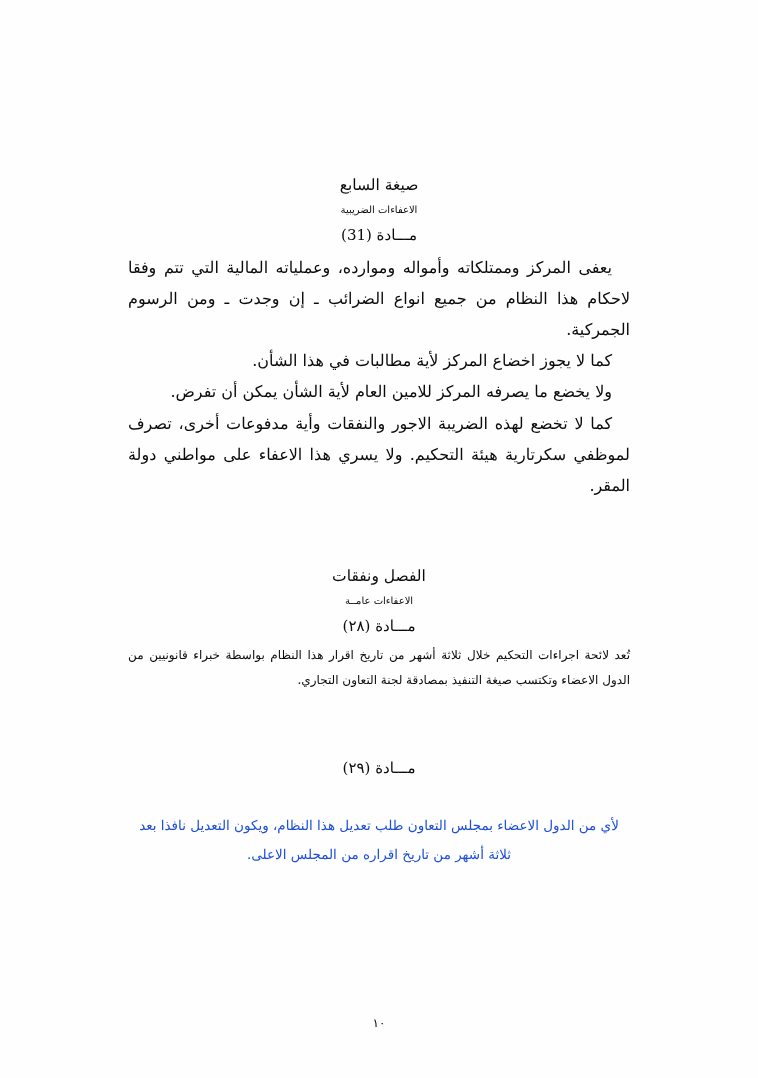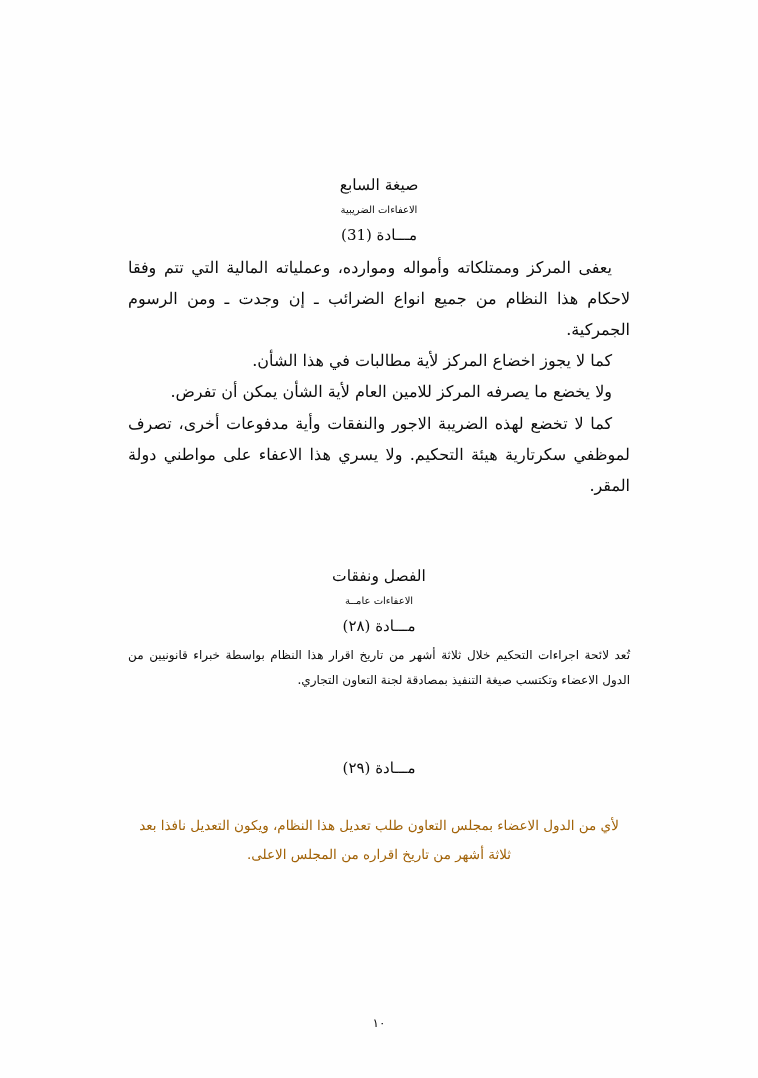--- a/index.html
+++ b/index.html
@@ -75,21 +75,21 @@
   }
   .page-number {
     position: absolute;
     bottom: 48px;
     left: 0;
     right: 0;
     text-align: center;
     font-size: 12px;
     letter-spacing: 2px;
   }
-  .lighten { color: #a16207; }
+  .lighten { color: #1d4ed8; }
 </style>
 </head>
 <body>
 
 <div class="page">
   <div class="content">
 
     <div class="block">
       <div class="centered heading">صيغة السابع</div>
       <div class="centered subheading">الاعفاءات الضريبية</div>

